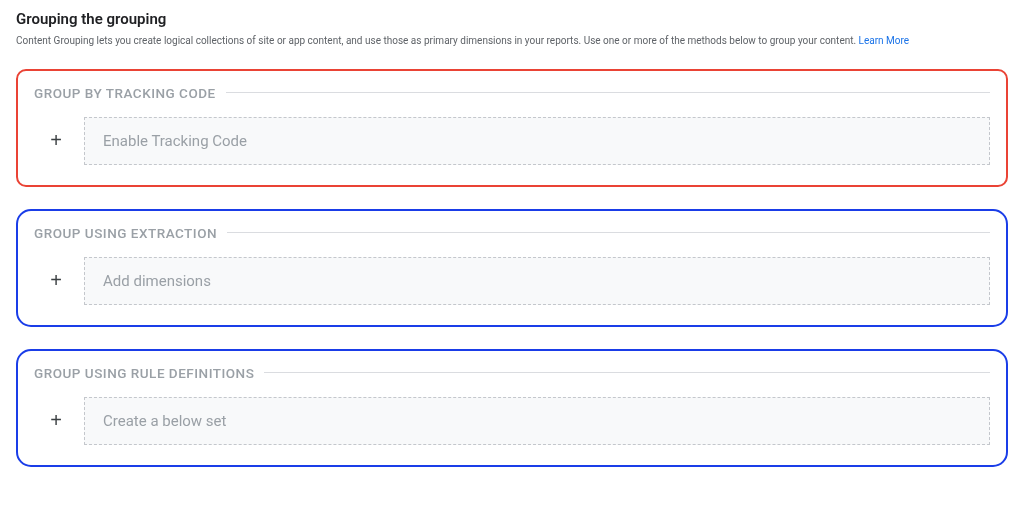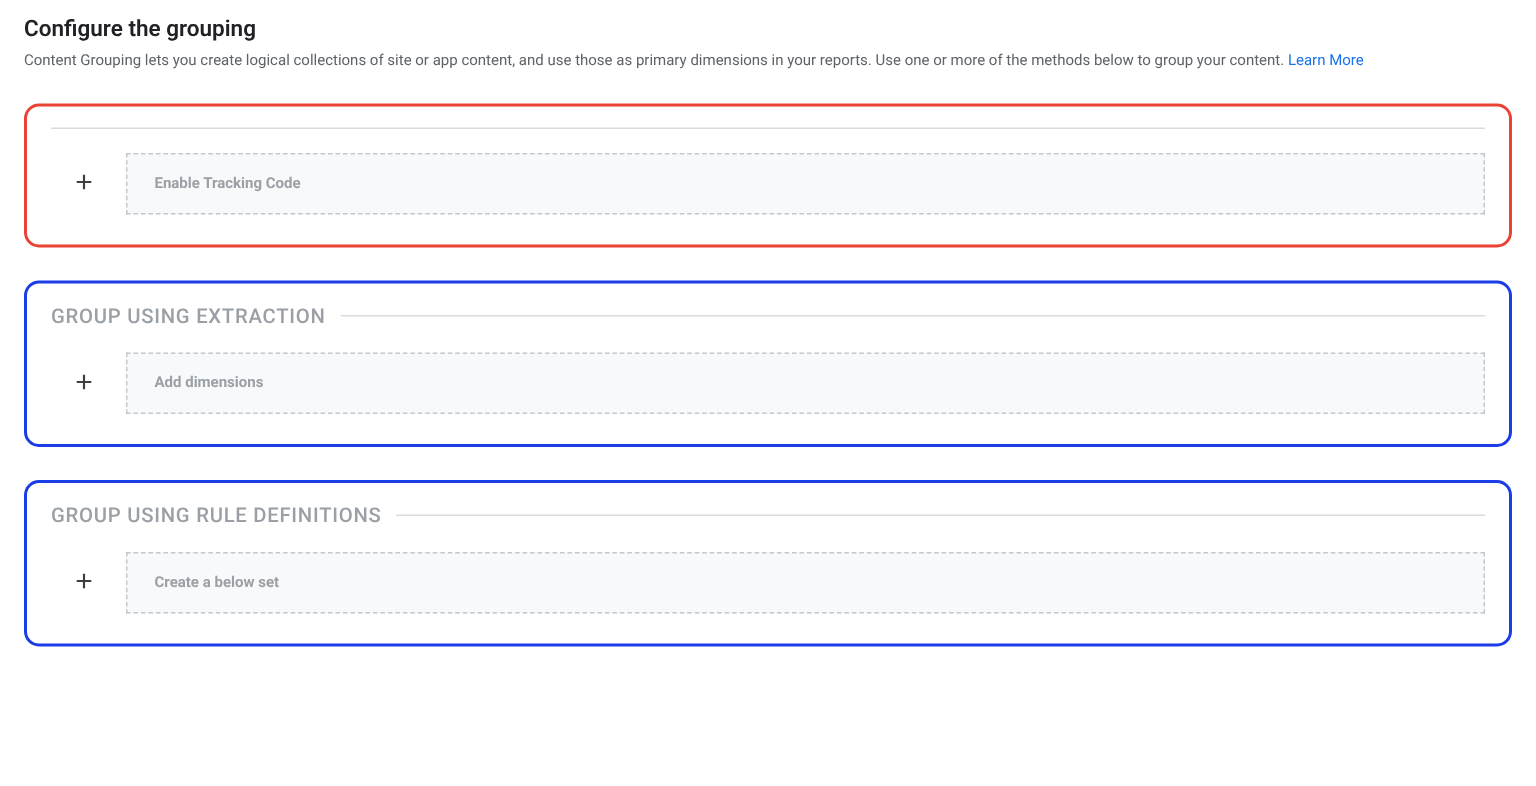--- a/index.html
+++ b/index.html
@@ -36,20 +36,21 @@
       border-radius: 10px;
       padding: 14px 16px 20px 16px;
       margin-bottom: 22px;
       position: relative;
     }
     .group-box.red {
       border-color: #ea4335;
     }
     .group-box.blue {
       border-color: #1a3de8;
+      border-radius: 15px;
     }
     .group-header {
       display: flex;
       align-items: center;
       margin-bottom: 16px;
     }
     .group-header-label {
       font-size: 13.5px;
       font-weight: 500;
       letter-spacing: 0.5px;
@@ -80,37 +81,38 @@
       cursor: pointer;
       background: transparent;
       border: none;
       flex-shrink: 0;
     }
     .dashed-box {
       flex: 1;
       border: 1px dashed #c4c7cc;
       background: #f8f9fa;
       padding: 14px 18px;
-      font-size: 10px;
-      font-weight: 700;
+      font-size: 15px;
+      font-weight: 400;
       color: #9aa0a6;
       cursor: pointer;
     }
   </style>
 </head>
 <body>
 
-<h2 class="page-title">Configure the grouping</h2>
+<h2 class="page-title">Grouping the grouping</h2>
 
 <p class="description">
   <span>Content Grouping lets you create logical collections of site or app content, and use those as primary dimensions in your reports. Use one or more of the methods below to group your content. </span><a class="link">Learn More</a>
 </p>
 
 <div class="group-box red">
   <div class="group-header">
+    <span class="group-header-label">GROUP BY TRACKING CODE</span>
     <span class="group-header-line"></span>
   </div>
   <div class="group-row">
     <button class="plus-btn">
       <span>+</span>
     </button>
     <div class="dashed-box">Enable Tracking Code</div>
   </div>
 </div>
 

